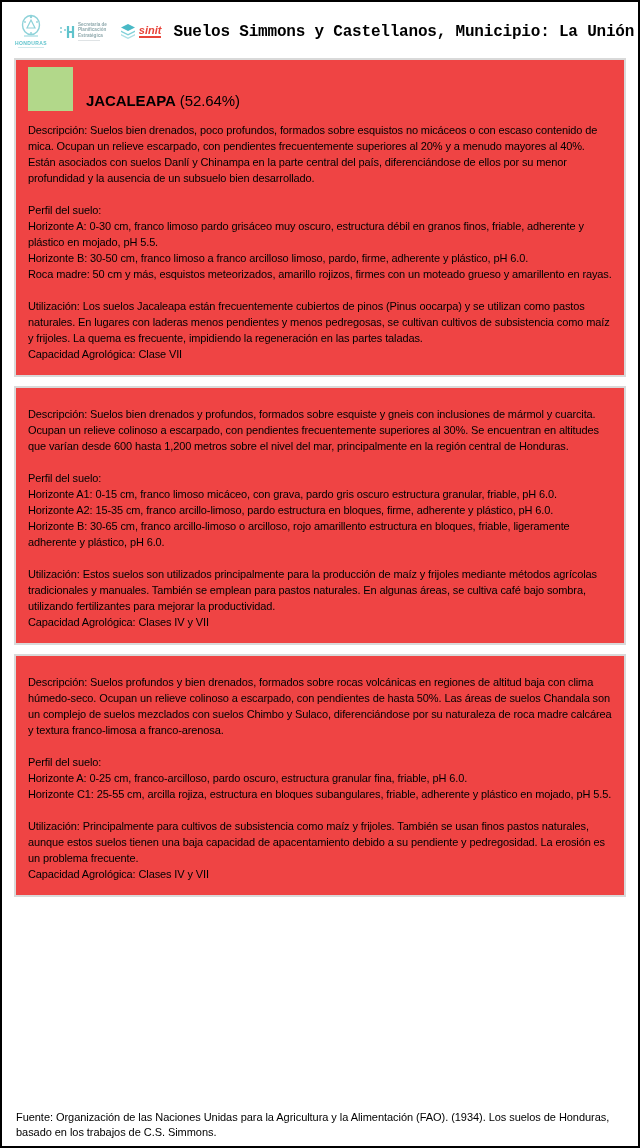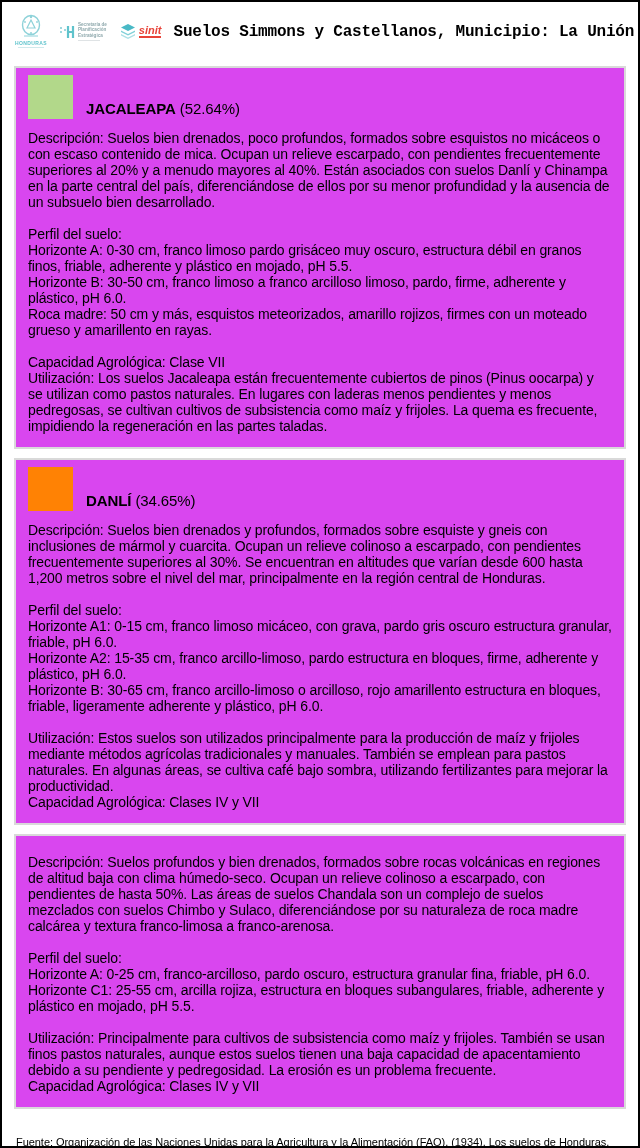--- a/index.html
+++ b/index.html
@@ -1,42 +1,42 @@
 <!DOCTYPE html>
 <html lang="es"><head>
 <meta charset="utf-8">
 <style>
   html,body { margin:0; padding:0; background:#fff; }
   body { font-family:"Liberation Sans", sans-serif; color:#000; }
   .page {
     width:640px; height:1148px; box-sizing:border-box;
     border:2px solid #000; background:#fff;
-    overflow:hidden; display:flex; flex-direction:column;gap:8px;
+    overflow:hidden; display:flex; flex-direction:column;
   }
   
   .header { display:flex; align-items:center; padding:7px 12px 3px 14px; height:55px; box-sizing:border-box; flex-shrink:0; }
   .logos { display:flex; align-items:center; gap:13px; flex-shrink:0; }
   .logo-hn { display:flex; flex-direction:column; align-items:center; width:30px; }
   .hn-text { font-size:5px; font-weight:bold; color:#5fc3cc; letter-spacing:0.4px; margin-top:1px; }
   .hn-rule { width:26px; height:2px; border-top:1px solid #cfe9ec; margin-top:1px; }
   .logo-sec { display:flex; align-items:center; gap:3px; }
   .sec-lines { display:flex; flex-direction:column; }
   .sec-line { font-size:4.6px; line-height:5.6px; color:#8fa9ad; font-weight:bold; }
   .sec-rule { width:22px; height:1px; background:#dfe3e5; margin-top:2px; }
   .logo-sinit { display:flex; align-items:center; gap:3px; }
   .sinit-text { font-size:11px; font-weight:bold; font-style:italic; color:#e84338; border-bottom:2px solid #e84338; line-height:11px; }
   .page-title { font-size:16px; font-weight:bold; margin-left:12px; white-space:nowrap; letter-spacing:-0.2px;font-family:Liberation Mono, monospace; }
   
   .main { padding:1px 12px 0; flex:1; }
-  .card { border:2px solid #d9d9d9; background:#d946ef; padding:7px 12px 13px; margin-bottom:9px; box-sizing:border-box; }
+  .card { border:2px solid #d9d9d9; background:#ef4444; padding:7px 12px 13px; margin-bottom:9px; box-sizing:border-box; }
   .soil-head { display:flex; align-items:flex-end; gap:13px; }
   .swatch { width:45px; height:44px; flex-shrink:0; }
   .soil-title { font-size:15px; padding-bottom:2px; letter-spacing:-0.1px; }
   .soil-name { font-weight:bold; }
-  .para { font-size:14px; line-height:16px; letter-spacing:-0.12px; margin:16px 0 0; }
+  .para { font-size:11px; line-height:16px; letter-spacing:-0.12px; margin:16px 0 0; }
   .para.desc { margin-top:11px; }
   
   .footer { font-size:11px; line-height:15px; padding:9px 14px 6px; letter-spacing:-0.05px; }
 </style>
 </head>
 <body>
 
 <div class="page">
 
   <div class="header">
@@ -95,33 +95,26 @@
         </div>
       </div>
       <p class="para desc">Descripción: Suelos bien drenados, poco profundos, formados sobre esquistos no micáceos o con escaso contenido de mica. Ocupan un relieve escarpado, con pendientes frecuentemente superiores al 20% y a menudo mayores al 40%. Están asociados con suelos Danlí y Chinampa en la parte central del país, diferenciándose de ellos por su menor profundidad y la ausencia de un subsuelo bien desarrollado.</p>
       <div class="para">
         <div>Perfil del suelo:</div>
         <div>Horizonte A: 0-30 cm, franco limoso pardo grisáceo muy oscuro, estructura débil en granos finos, friable, adherente y plástico en mojado, pH 5.5.</div>
         <div>Horizonte B: 30-50 cm, franco limoso a franco arcilloso limoso, pardo, firme, adherente y plástico, pH 6.0.</div>
         <div>Roca madre: 50 cm y más, esquistos meteorizados, amarillo rojizos, firmes con un moteado grueso y amarillento en rayas.</div>
       </div>
       <div class="para">
+        <div>Utilización: Los suelos Jacaleapa están frecuentemente cubiertos de pinos (Pinus oocarpa) y se utilizan como pastos naturales. En lugares con laderas menos pendientes y menos pedregosas, se cultivan cultivos de subsistencia como maíz y frijoles. La quema es frecuente, impidiendo la regeneración en las partes taladas.</div>
         <div>Capacidad Agrológica: Clase VII</div>
-        <div>Utilización: Los suelos Jacaleapa están frecuentemente cubiertos de pinos (Pinus oocarpa) y se utilizan como pastos naturales. En lugares con laderas menos pendientes y menos pedregosas, se cultivan cultivos de subsistencia como maíz y frijoles. La quema es frecuente, impidiendo la regeneración en las partes taladas.</div>
       </div>
     </section>
 
     <section class="card">
-      <div class="soil-head">
-        <div class="swatch" style="background: rgb(255, 130, 4);"></div>
-        <div class="soil-title">
-          <span class="soil-name">DANLÍ</span>
-          <span class="soil-pct">(34.65%)</span>
-        </div>
-      </div>
       <p class="para desc">Descripción: Suelos bien drenados y profundos, formados sobre esquiste y gneis con inclusiones de mármol y cuarcita. Ocupan un relieve colinoso a escarpado, con pendientes frecuentemente superiores al 30%. Se encuentran en altitudes que varían desde 600 hasta 1,200 metros sobre el nivel del mar, principalmente en la región central de Honduras.</p>
       <div class="para">
         <div>Perfil del suelo:</div>
         <div>Horizonte A1: 0-15 cm, franco limoso micáceo, con grava, pardo gris oscuro estructura granular, friable, pH 6.0.</div>
         <div>Horizonte A2: 15-35 cm, franco arcillo-limoso, pardo estructura en bloques, firme, adherente y plástico, pH 6.0.</div>
         <div>Horizonte B: 30-65 cm, franco arcillo-limoso o arcilloso, rojo amarillento estructura en bloques, friable, ligeramente adherente y plástico, pH 6.0.</div>
       </div>
       <div class="para">
         <div>Utilización: Estos suelos son utilizados principalmente para la producción de maíz y frijoles mediante métodos agrícolas tradicionales y manuales. También se emplean para pastos naturales. En algunas áreas, se cultiva café bajo sombra, utilizando fertilizantes para mejorar la productividad.</div>
         <div>Capacidad Agrológica: Clases IV y VII</div>

